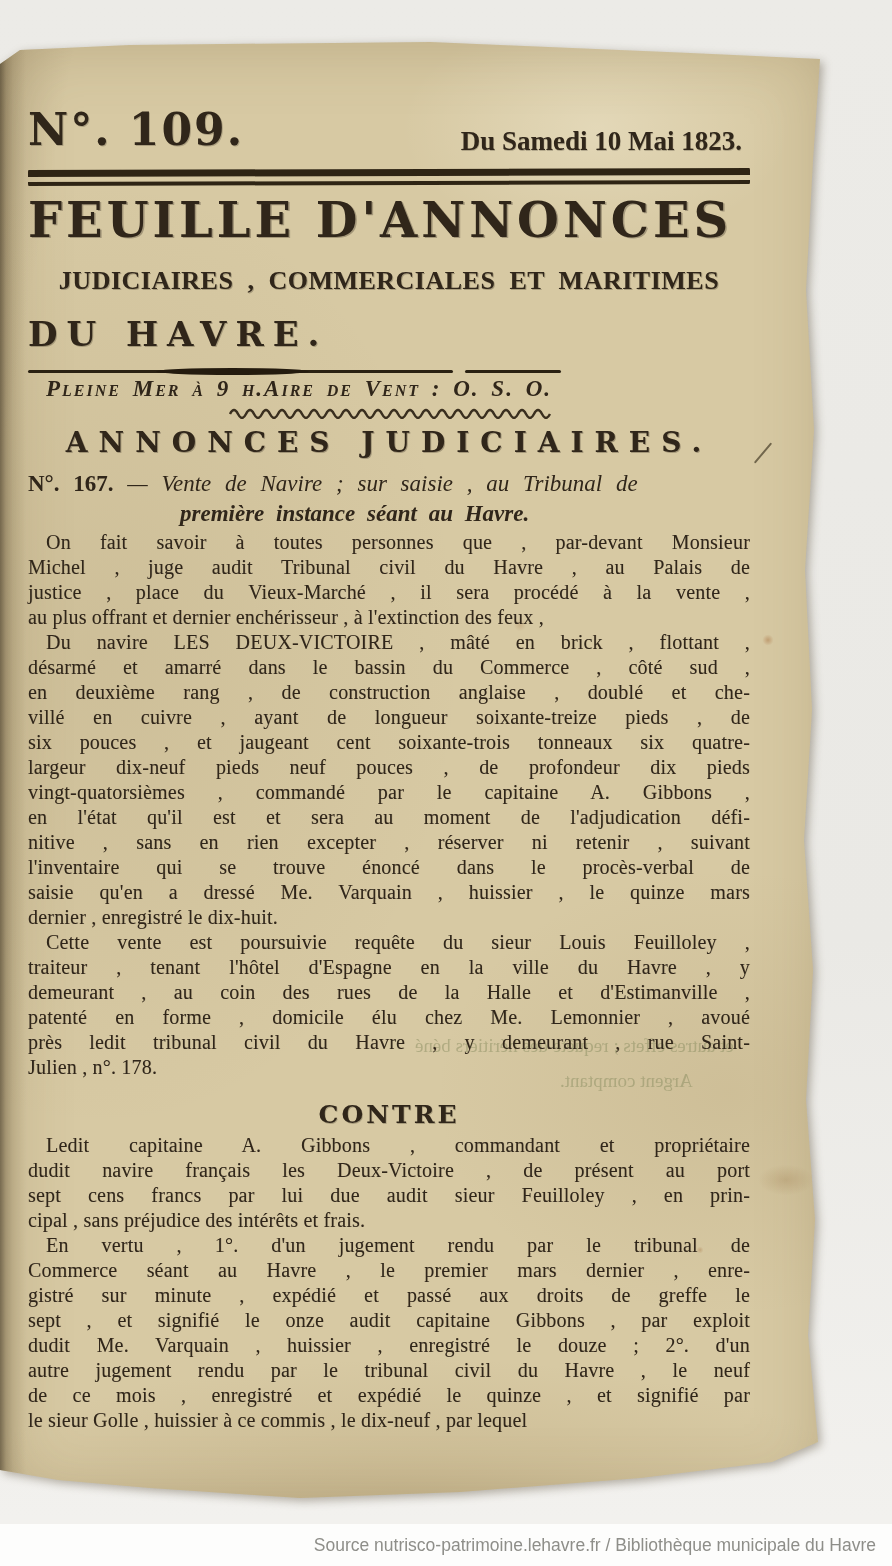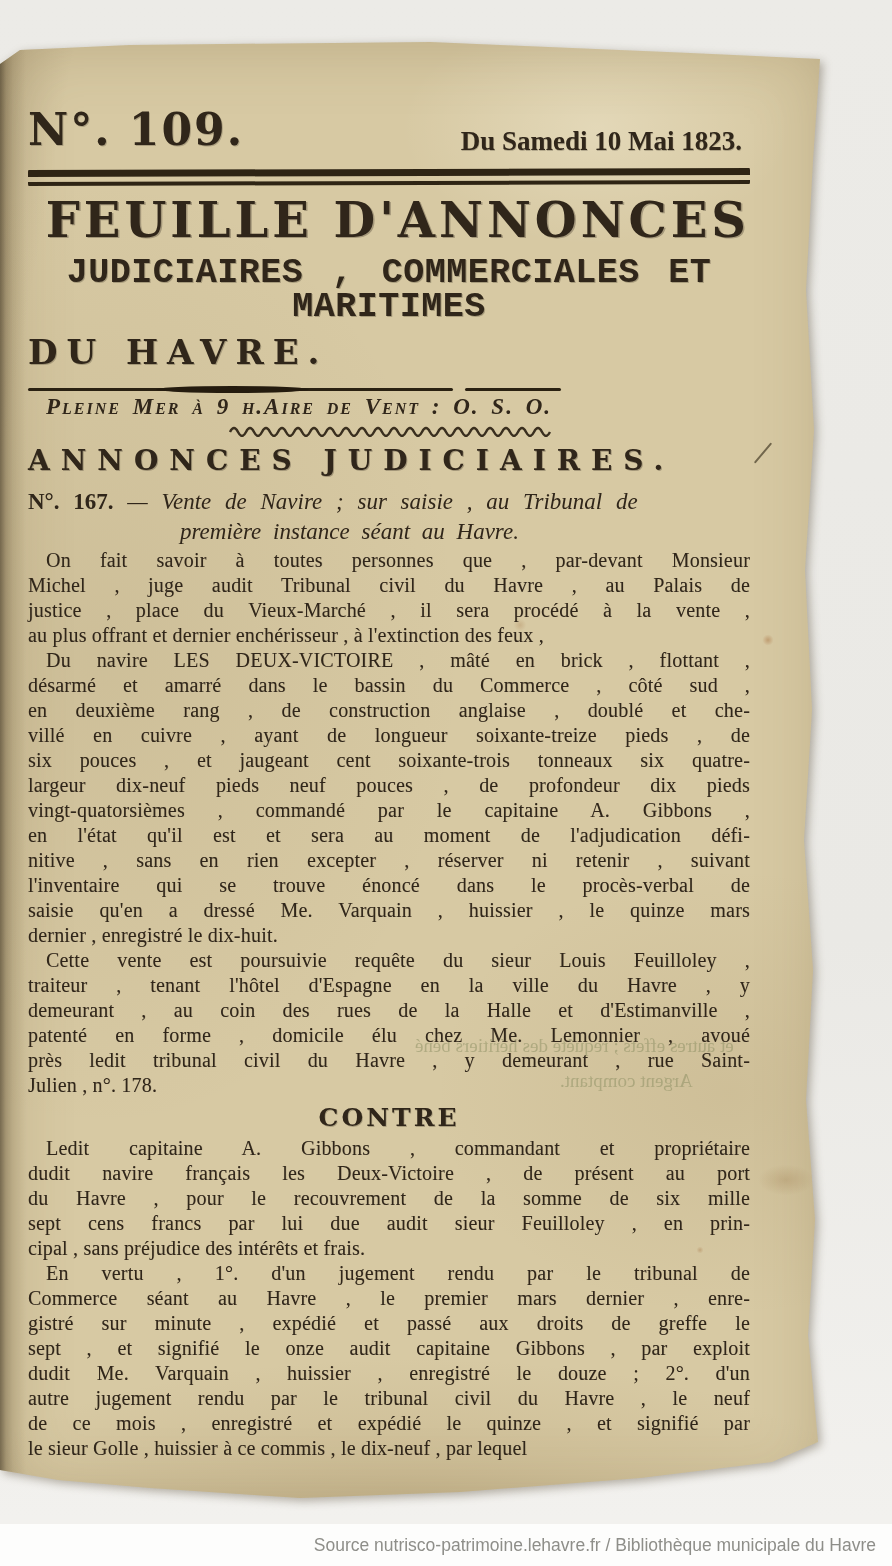--- a/index.html
+++ b/index.html
@@ -37,50 +37,50 @@
   .issue{font-family:"DejaVu Serif",serif;font-size:44px;line-height:60px;font-weight:bold;
          letter-spacing:2px;text-shadow:1px 1px 0 rgba(48,38,26,.25);}
   .date{font-size:27px;line-height:30px;font-weight:600;padding:26px 8px 0 0;
         text-shadow:.5px .5px 0 rgba(48,38,26,.25);}
   .double-rule{height:18px;transform:rotate(-.15deg);
     background:
       linear-gradient(#2e2414,#2e2414) 0 1px/100% 7px no-repeat,
       linear-gradient(#2e2414,#2e2414) 0 13px/100% 4px no-repeat;
     border-radius:3px;}
   .title{margin:6px 0 0;font-family:"DejaVu Serif",serif;font-size:48px;line-height:56px;
-    font-weight:bold;text-align:right;letter-spacing:4px;
+    font-weight:bold;text-align:left;letter-spacing:4px;
     text-shadow:1.5px 1px 0 rgba(48,38,26,.30);}
-  .subtitle{margin:8px;font-family:Liberation Mono, monospace;font-size:35px;line-height:34px;
+  .subtitle{margin:16px;font-family:Liberation Serif, serif;font-size:26px;line-height:34px;
     font-weight:bold;text-align:center;letter-spacing:.5px;word-spacing:7px;
     text-shadow:1px .5px 0 rgba(48,38,26,.28);}
   .place{margin:6px 0 0;font-family:"DejaVu Serif",serif;font-size:34px;line-height:40px;
     font-weight:bold;text-align:left;letter-spacing:9px;
     text-shadow:1px 1px 0 rgba(48,38,26,.28);}
   .swell-row{display:flex;align-items:center;margin-top:14px;height:7px;}
   .rule-main{position:relative;width:425px;height:3px;background:#2a2112;border-radius:2px;}
   .rule-main::after{content:'';position:absolute;left:30%;right:34%;top:-2px;height:7px;
     background:#241b0e;border-radius:50%;}
   .rule-short{width:96px;height:3px;background:#2a2112;margin-left:12px;border-radius:2px;}
   .info-row{display:flex;padding:0 6px 0 18px;}
   .info{font-variant:small-caps;font-style:italic;font-weight:bold;font-size:23px;
         line-height:28px;letter-spacing:2px;word-spacing:4px;}
   .wavy{display:block;margin:2px 0 0 200px;}
   .section-heading{margin-top:6px;font-family:"DejaVu Serif",serif;font-size:28px;line-height:36px;
-    font-weight:bold;text-align:left;letter-spacing:11px;
+    font-weight:bold;text-align:center;letter-spacing:11px;
     text-shadow:1px .5px 0 rgba(48,38,26,.3);}
   .notice-title{margin-top:7px;font-size:23px;line-height:31px;word-spacing:8px;}
   .nnum{font-style:normal;font-weight:600;}
   .nrest{font-style:italic;}
-  .notice-title2{margin-left:152px;font-style:italic;font-size:23px;line-height:29px;word-spacing:6px;}
+  .notice-title2{margin-left:152px;font-style:italic;font-size:23px;line-height:29px;word-spacing:6px;font-weight:bold;}
   .body{margin-top:2px;}
   .para .line{font-size:20px;line-height:25px;text-align:justify;text-align-last:justify;
     letter-spacing:.2px;text-shadow:.4px .4px 0 rgba(48,38,26,.22);}
   .para .line.first{text-indent:18px;}
   .para .line.last{text-align-last:left;}
-  .contre{margin:5px 0 3px;font-family:"DejaVu Serif",serif;font-size:25px;line-height:30px;
+  .contre{margin:20px 0 3px;font-family:"DejaVu Serif",serif;font-size:25px;line-height:30px;
     font-weight:bold;text-align:center;letter-spacing:3px;
     text-shadow:.8px .6px 0 rgba(48,38,26,.28);}
   .ghosts{position:absolute;left:0;top:0;right:0;bottom:0;pointer-events:none;}
   .ghost{position:absolute;white-space:nowrap;font-size:19px;color:rgba(125,131,85,.42);
     transform:scaleX(-1);filter:blur(.6px);font-family:"Liberation Serif",serif;}
   .pen-mark{position:absolute;left:722px;top:352px;width:26px;height:2px;
     background:rgba(60,50,30,.65);transform:rotate(-50deg);border-radius:1px;}
   .footer{position:absolute;left:0;bottom:0;width:892px;height:42px;background:var(--footer_bg);
     display:flex;align-items:center;justify-content:flex-end;padding-right:16px;box-sizing:border-box;
     font-family:"Liberation Sans",sans-serif;font-size:17.5px;color:var(--footer_text);}
@@ -149,21 +149,20 @@
               <div class="line">traiteur , tenant l'hôtel d'Espagne en la ville du Havre , y</div>
               <div class="line">demeurant , au coin des rues de la Halle et d'Estimanville ,</div>
               <div class="line">patenté en forme , domicile élu chez Me. Lemonnier , avoué</div>
               <div class="line">près ledit tribunal civil du Havre , y demeurant , rue Saint-</div>
               <div class="line last">Julien , n°. 178.</div>
             </div>
             <div class="contre">CONTRE</div>
             <div class="para">
               <div class="line first">Ledit capitaine A. Gibbons , commandant et propriétaire</div>
               <div class="line">dudit navire français les Deux-Victoire , de présent au port</div>
-              <div class="line">du Havre , pour le recouvrement de la somme de six mille</div>
               <div class="line">sept cens francs par lui due audit sieur Feuilloley , en prin-</div>
               <div class="line last">cipal , sans préjudice des intérêts et frais.</div>
             </div>
             <div class="para">
               <div class="line first">En vertu , 1°. d'un jugement rendu par le tribunal de</div>
               <div class="line">Commerce séant au Havre , le premier mars dernier , enre-</div>
               <div class="line">gistré sur minute , expédié et passé aux droits de greffe le</div>
               <div class="line">sept , et signifié le onze audit capitaine Gibbons , par exploit</div>
               <div class="line">dudit Me. Varquain , huissier , enregistré le douze ; 2°. d'un</div>
               <div class="line">autre jugement rendu par le tribunal civil du Havre , le neuf</div>

